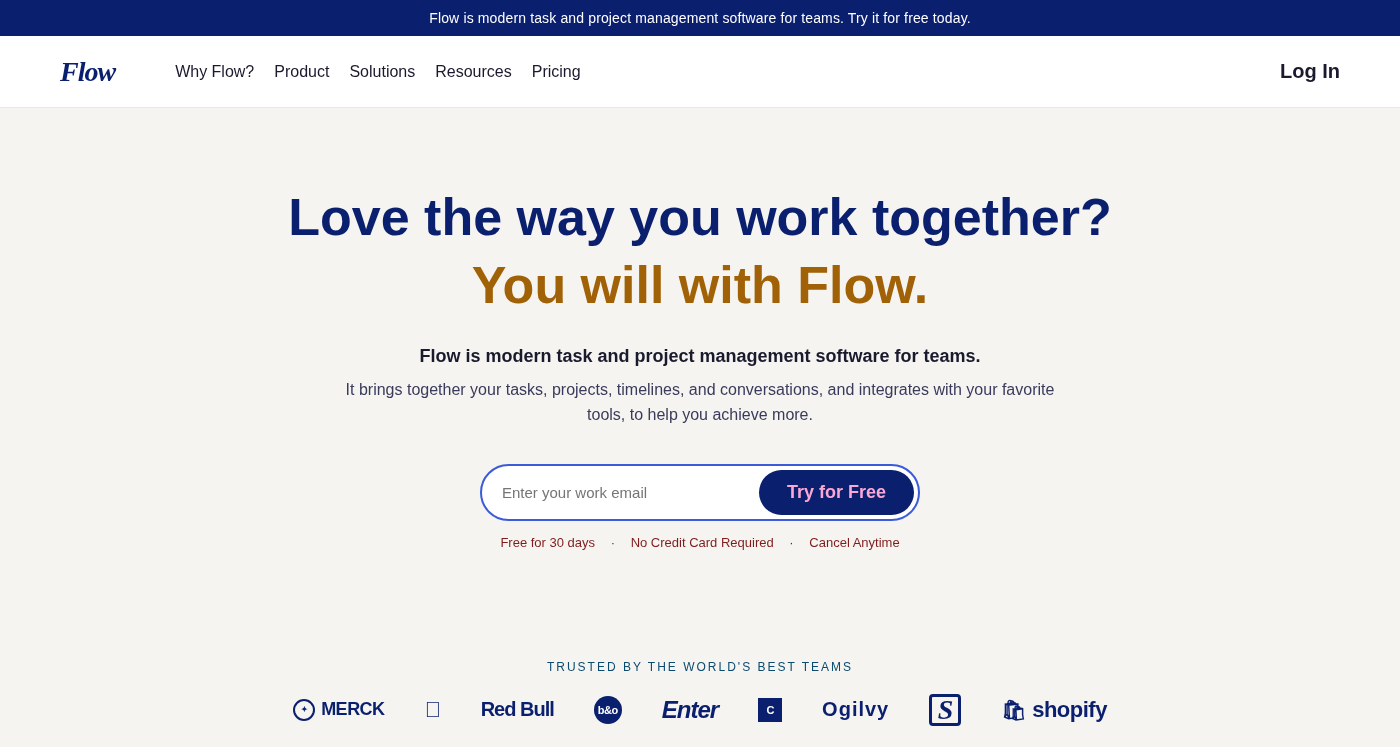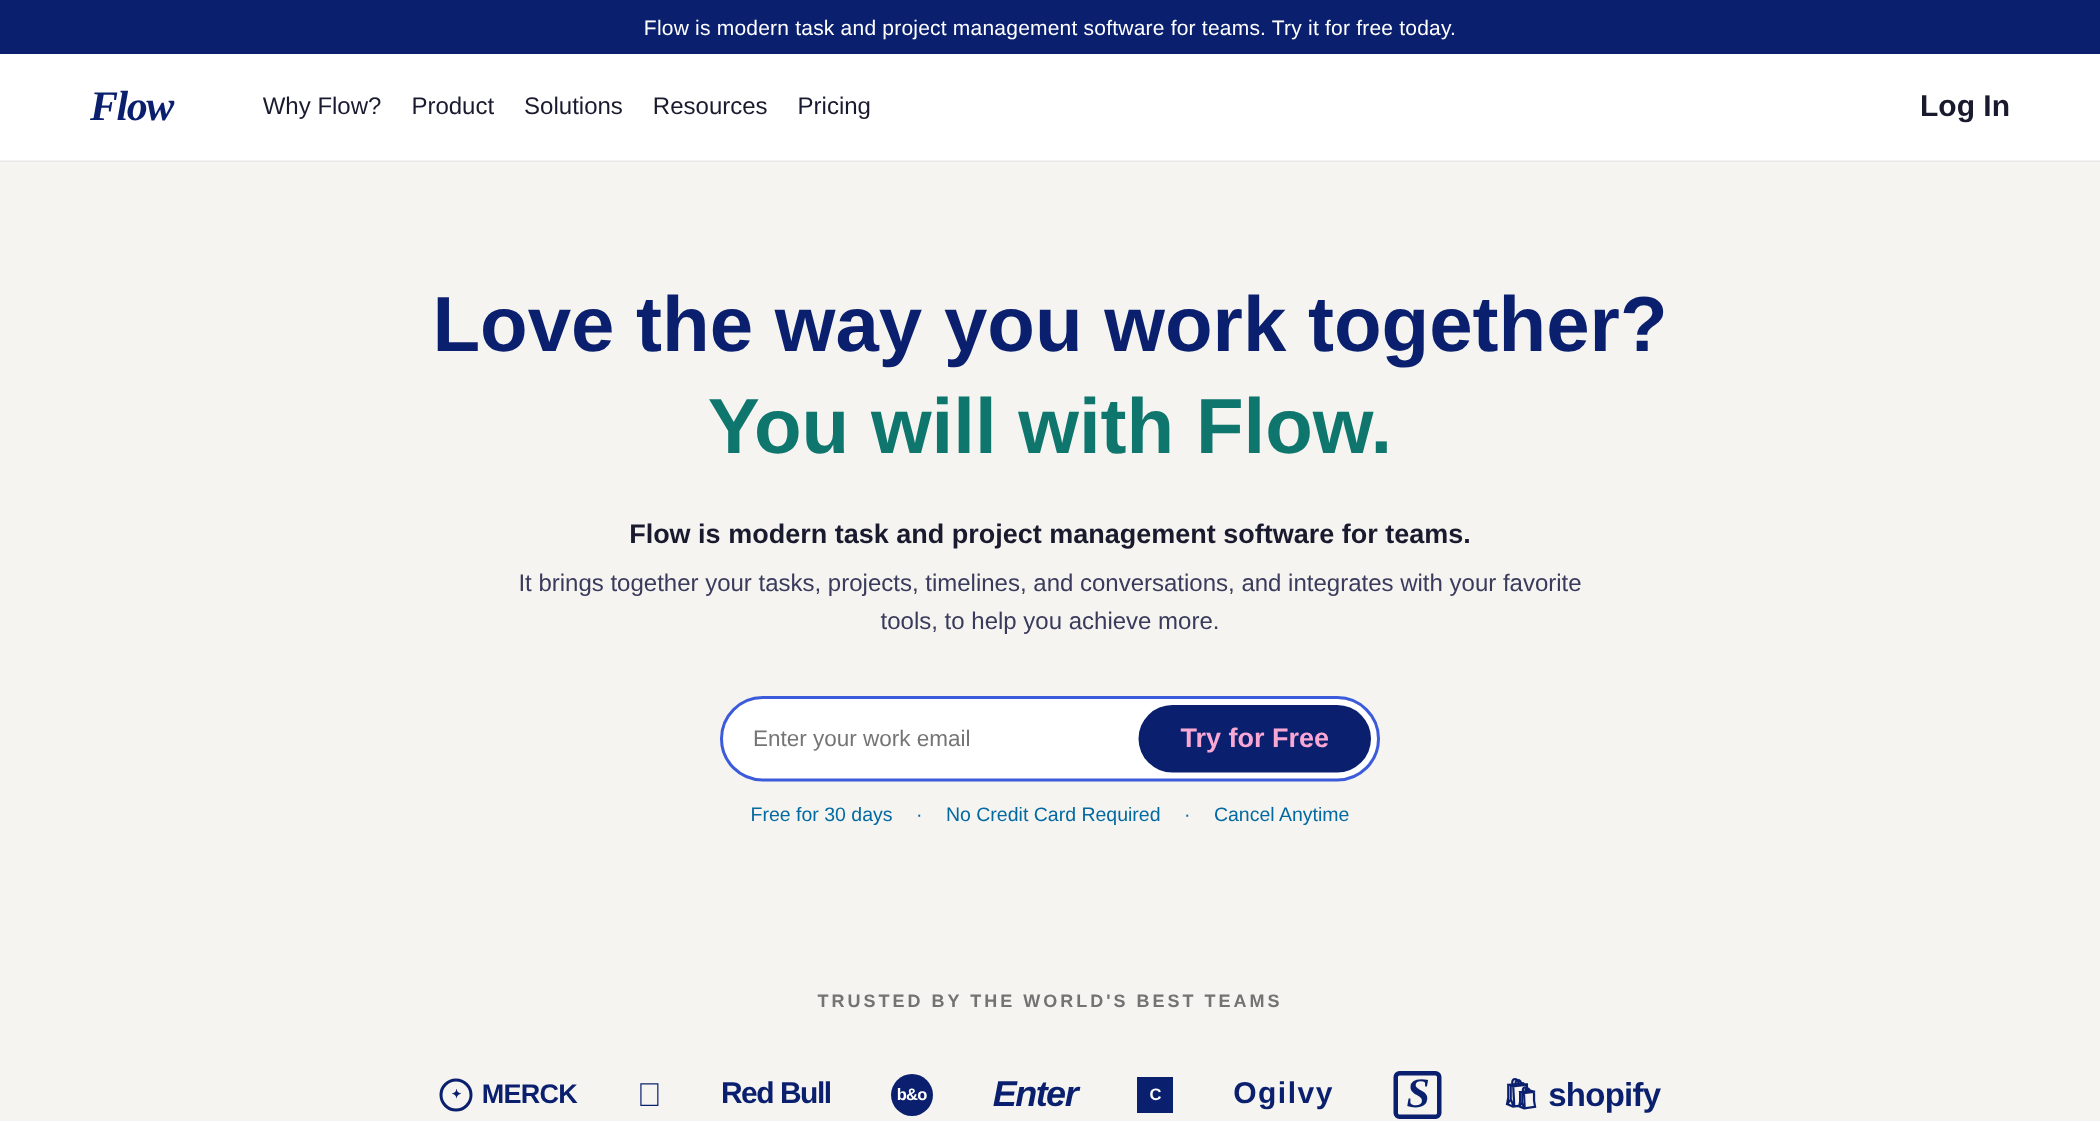--- a/index.html
+++ b/index.html
@@ -64,21 +64,21 @@
     .hero-title-dark {
       font-size: 52px;
       font-weight: 800;
       color: #0a1f6e;
       line-height: 1.15;
       margin-bottom: 8px;
     }
     .hero-title-blue {
       font-size: 52px;
       font-weight: 800;
-      color: #0f766e;
+      color: #a16207;
       line-height: 1.15;
       margin-bottom: 30px;
     }
     .hero-subtitle-bold {
       font-size: 18px;
       font-weight: 700;
       color: #1a1a2e;
       margin-bottom: 10px;
     }
     .hero-subtitle-text {
@@ -124,35 +124,35 @@
       white-space: nowrap;
     }
 
     .form-note {
       color: #888;
       font-size: 13px;
       margin-bottom: 50px;
     }
     .form-note span {
       margin: 0 6px;
-      color: #0369a1;
+      color: #7f1d1d;
       text-align: right;
     }
 
     
     .trusted-section {
       text-align: center;
       padding: 10px 20px 30px;
     }
     .trusted-label {
       font-size: 12px;
-      font-weight: 700;
+      font-weight: 400;
       letter-spacing: 2px;
-      color: #737373;
-      margin-bottom: 40px;
+      color: #0c4a6e;
+      margin-bottom: 20px;
       text-transform: uppercase;
     }
     .logos-row {
       display: flex;
       align-items: center;
       justify-content: center;
       gap: 40px;
       flex-wrap: wrap;
     }
     .logo-item {

